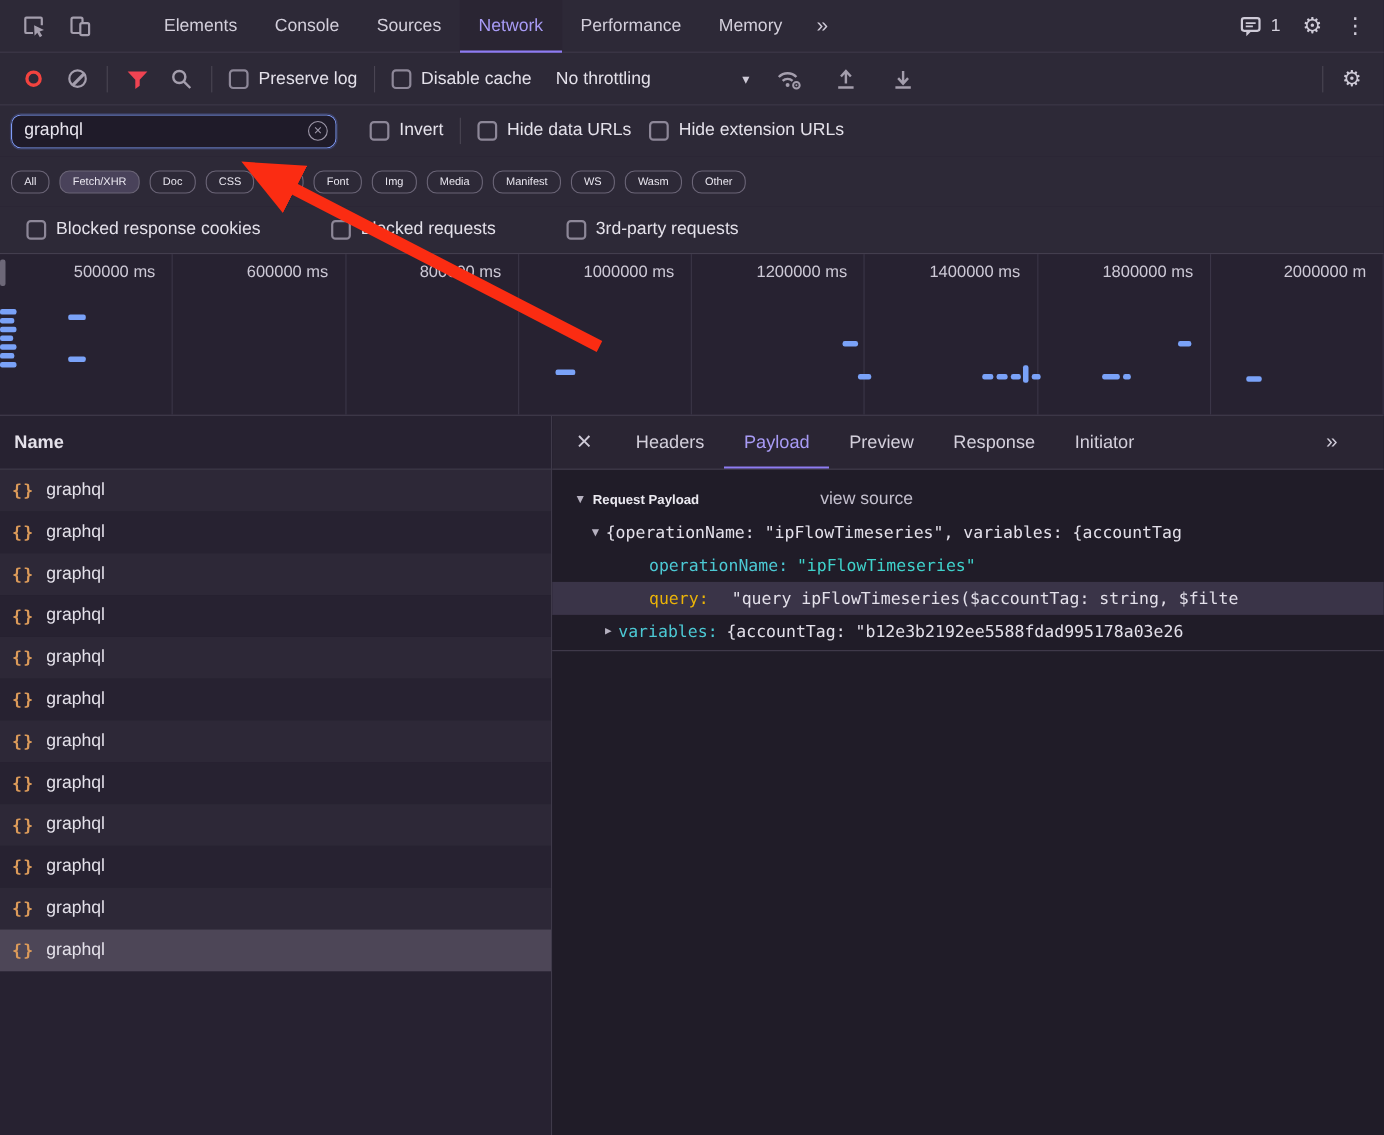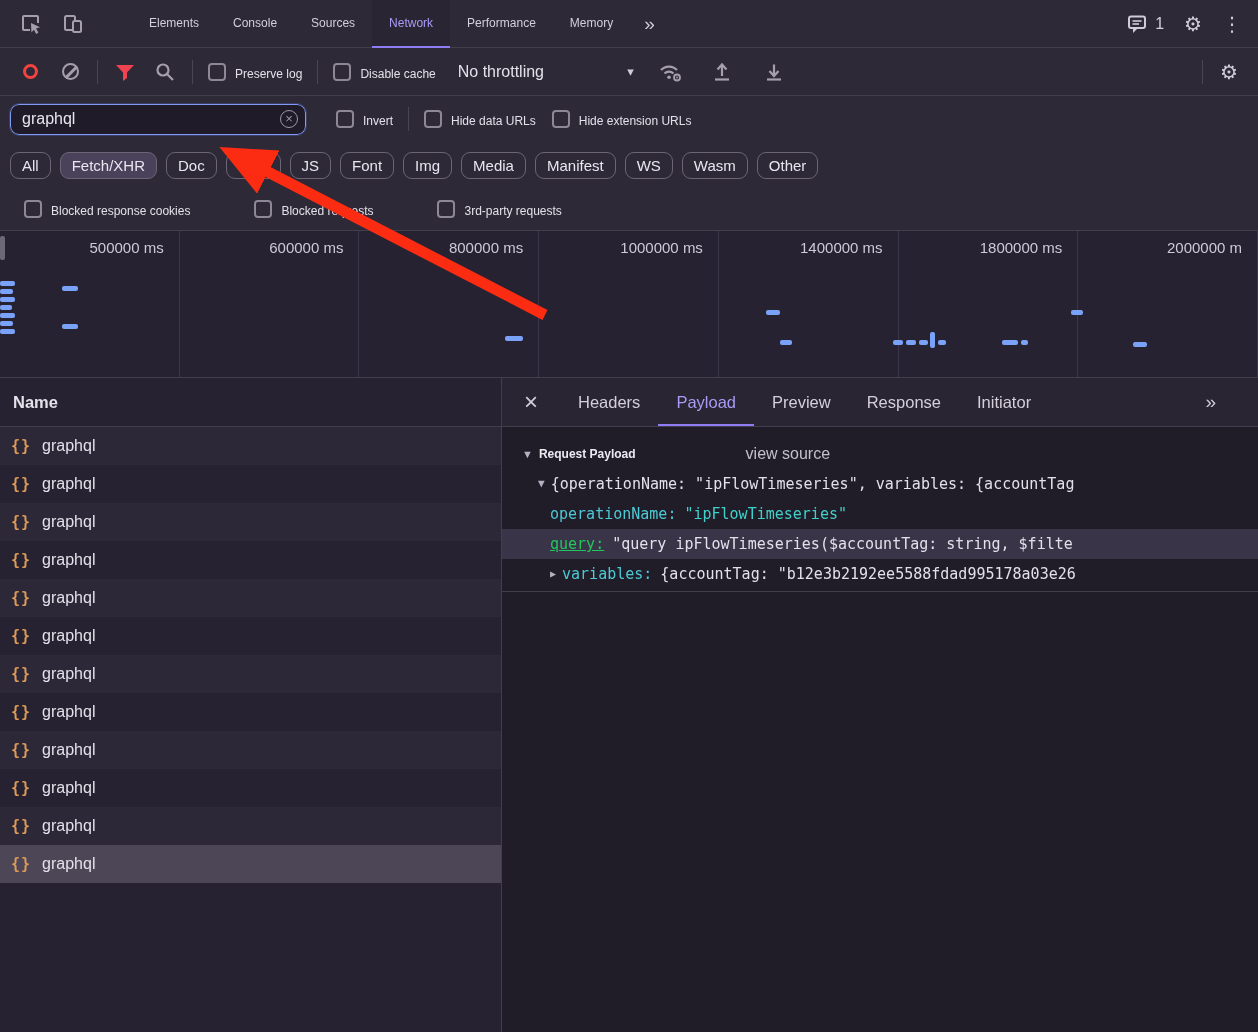--- a/index.html
+++ b/index.html
@@ -9,56 +9,56 @@
     font-family:"Liberation Sans", sans-serif;
     color:#e4e1ea;
     overflow:hidden;
     position:relative;
   }
   
   .topbar { height:48px; background:#2d2937; border-bottom:1px solid #433e4e;
             display:flex; align-items:center; padding-left:10px; }
   .icon-btn { width:42px; height:40px; display:flex; align-items:center; justify-content:center; color:#a49ead; }
   .top-tabs { display:flex; margin-left:38px; height:48px; }
-  .top-tab { padding:0 17px; line-height:47px; font-size:12px; color:#d3cfdb; cursor:default; white-space:nowrap; }
+  .top-tab { padding:0 17px; line-height:47px; font-size:16px; color:#d3cfdb; cursor:default; white-space:nowrap; }
   .top-tab.active { color:#a89bf5; box-shadow: inset 0 -2px 0 #8e7cf2; background:#2a2533; }
   .more-tabs { font-size:19px; color:#cfcbd8; padding:0 14px; line-height:48px; }
   .topbar-right { margin-left:auto; display:flex; align-items:center; gap:20px; padding-right:16px; }
   .issues { display:flex; align-items:center; gap:7px; color:#d3cfdb; font-size:16px; }
   .glyph { font-size:20px; color:#cfcbd8; line-height:1; }
   .kebab { font-size:20px; letter-spacing:0; }
 
   
   .toolbar2 { height:48px; background:#2d2937; border-bottom:1px solid #433e4e;
               display:flex; align-items:center; padding:0 10px; }
   .tb-item { width:40px; height:36px; display:flex; align-items:center; justify-content:center; }
   .record-dot { width:15px; height:15px; border-radius:50%; border:3.5px solid #f3433f; }
   .no-entry { width:17px; height:17px; border-radius:50%; border:2.5px solid #a49ead; position:relative; }
   .no-entry::after { content:""; position:absolute; left:50%; top:-1px; width:2.5px; height:16px;
                      background:#a49ead; transform:rotate(45deg); }
   .v-div { width:1px; height:24px; background:#4a4553; margin:0 7px; }
-  .cb-group { display:flex; align-items:flex-end; gap:9px; font-size:12px; color:#e4e1ea; padding:0 8px; white-space:nowrap; }
+  .cb-group { display:flex; align-items:flex-start; gap:9px; font-size:16px; color:#e4e1ea; padding:0 8px; white-space:nowrap; }
   .cb { width:18px; height:18px; border:2px solid #8d8798; border-radius:4px; background:transparent; flex:0 0 auto; }
   .throttle { display:flex; align-items:center; gap:0; margin-left:14px; width:176px; justify-content:space-between;
               font-size:16px; color:#e4e1ea; }
   .caret { font-size:13px; color:#cfcbd8; }
   .spacer { flex:1; }
 
   
   .filter-row { height:46px; background:#2d2937; display:flex; align-items:center; padding:0 10px; }
   .filter-box { position:relative; width:296px; height:31px; margin-right:22px; }
   .filter-input { width:100%; height:100%; background:#1f1b29; border:1px solid #7f9bf5; outline:1px solid #3b3f63;
                   border-radius:9px; color:#e8e5ee; font-size:16px; padding:0 32px 0 11px;
                   font-family:"Liberation Sans", sans-serif; }
   .clear-x { position:absolute; right:8px; top:6px; width:18px; height:18px; border:1.5px solid #9d97a8;
              border-radius:50%; color:#9d97a8; font-size:13px; line-height:15px; text-align:center; }
 
   
   .chips-row { height:46px; display:flex; align-items:center; gap:9px; padding:0 10px; background:#2d2937; }
-  .chip { border:1px solid #6b6577; border-radius:9px; padding:4px 11px; font-size:15px; color:#e9e6ef;
+  .chip { border:1px solid #6b6577; border-radius:9px; padding:4px 11px; font-size:10px; color:#e9e6ef;
           background:transparent; white-space:nowrap; }
   .chip.selected { background:#49425a; border-color:#6b6577; }
 
   
   .adv-row { height:42px; display:flex; align-items:center; gap:48px; padding:0 16px; background:#2d2937; }
 
   
   .waterfall { position:relative; height:148px; background:#272231;
                border-top:1px solid #433e4e; border-bottom:1px solid #433e4e; display:flex; overflow:hidden; }
   .wf-col { flex:1; border-right:1px solid #3b3648; font-size:15px; color:#cdc9d6;
@@ -90,25 +90,25 @@
   
   .payload { padding-top:12px; font-family:"DejaVu Sans Mono", monospace; font-size:15px; color:#dbd7e2; }
   .p-title-row { display:flex; align-items:center; height:30px; padding-left:20px;
                  font-family:"Liberation Sans", sans-serif; }
   .tri { font-size:11px; color:#b6b1c0; margin-right:6px; }
   .tri.sm { font-size:10px; }
   .p-title { font-size:12px; font-weight:bold; color:#eceaf1; }
   .view-source { margin-left:110px; font-size:16px; color:#c3bfcd; }
   .p-row { height:30px; line-height:30px; white-space:nowrap; overflow:hidden; display:flex; align-items:center; }
   .p-root { padding-left:36px; }
-  .p-kv { padding-left:48px; }
+  .p-kv { padding-left:88px; }
   .p-kv.with-tri { padding-left:48px; }
   .key-cyan { color:#4cc9d4; margin-right:8px; }
   .val-cyan { color:#3fd2cb; }
-  .key-white { color:#22c55e; margin-right:8px;text-decoration:underline; }
+  .key-white { color:#eab308; margin-right:21px; }
   .val-white { color:#e3e0ea; }
   .p-row.hl { background:#3a3448; }
   .p-divider { border-bottom:1px solid #433e4e; margin-top:2px; }
 
   
   .annotation { position:absolute; left:0; top:0; pointer-events:none; z-index:99; }
   svg.ico { display:block; }
 </style>
 </head>
 <body>
@@ -257,20 +257,21 @@
     <span class="cb"></span>
     <span>3rd-party requests</span>
   </div>
 </div>
 
 <div class="waterfall">
   <div class="wf-col">500000 ms</div>
   <div class="wf-col">600000 ms</div>
   <div class="wf-col">800000 ms</div>
   <div class="wf-col">1000000 ms</div>
+  <div class="wf-col">1200000 ms</div>
   <div class="wf-col">1400000 ms</div>
   <div class="wf-col">1800000 ms</div>
   <div class="wf-col">2000000 m</div>
   <div class="wf-thumb"></div>
 
   <div class="bar" style="left:0;top:50px;width:15px"></div>
   <div class="bar" style="left:0;top:58px;width:13px"></div>
   <div class="bar" style="left:0;top:66px;width:15px"></div>
   <div class="bar" style="left:0;top:74px;width:12px"></div>
   <div class="bar" style="left:0;top:82px;width:15px"></div>

